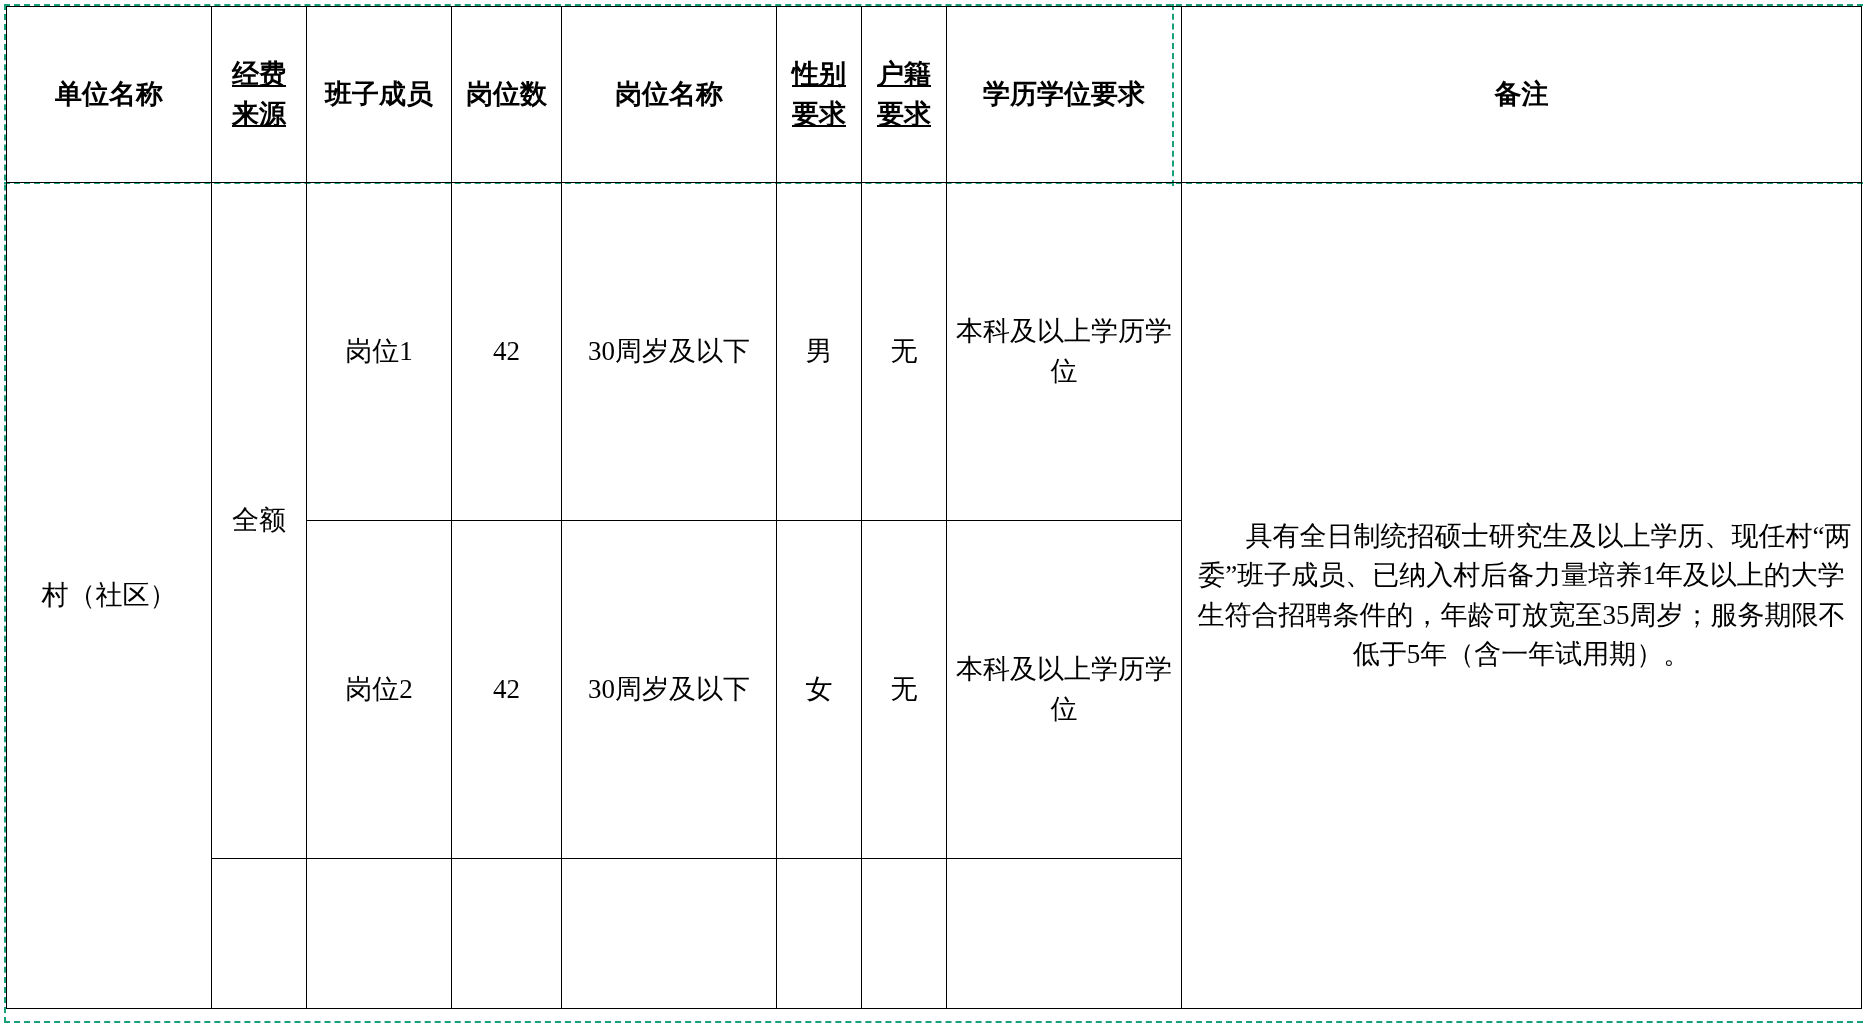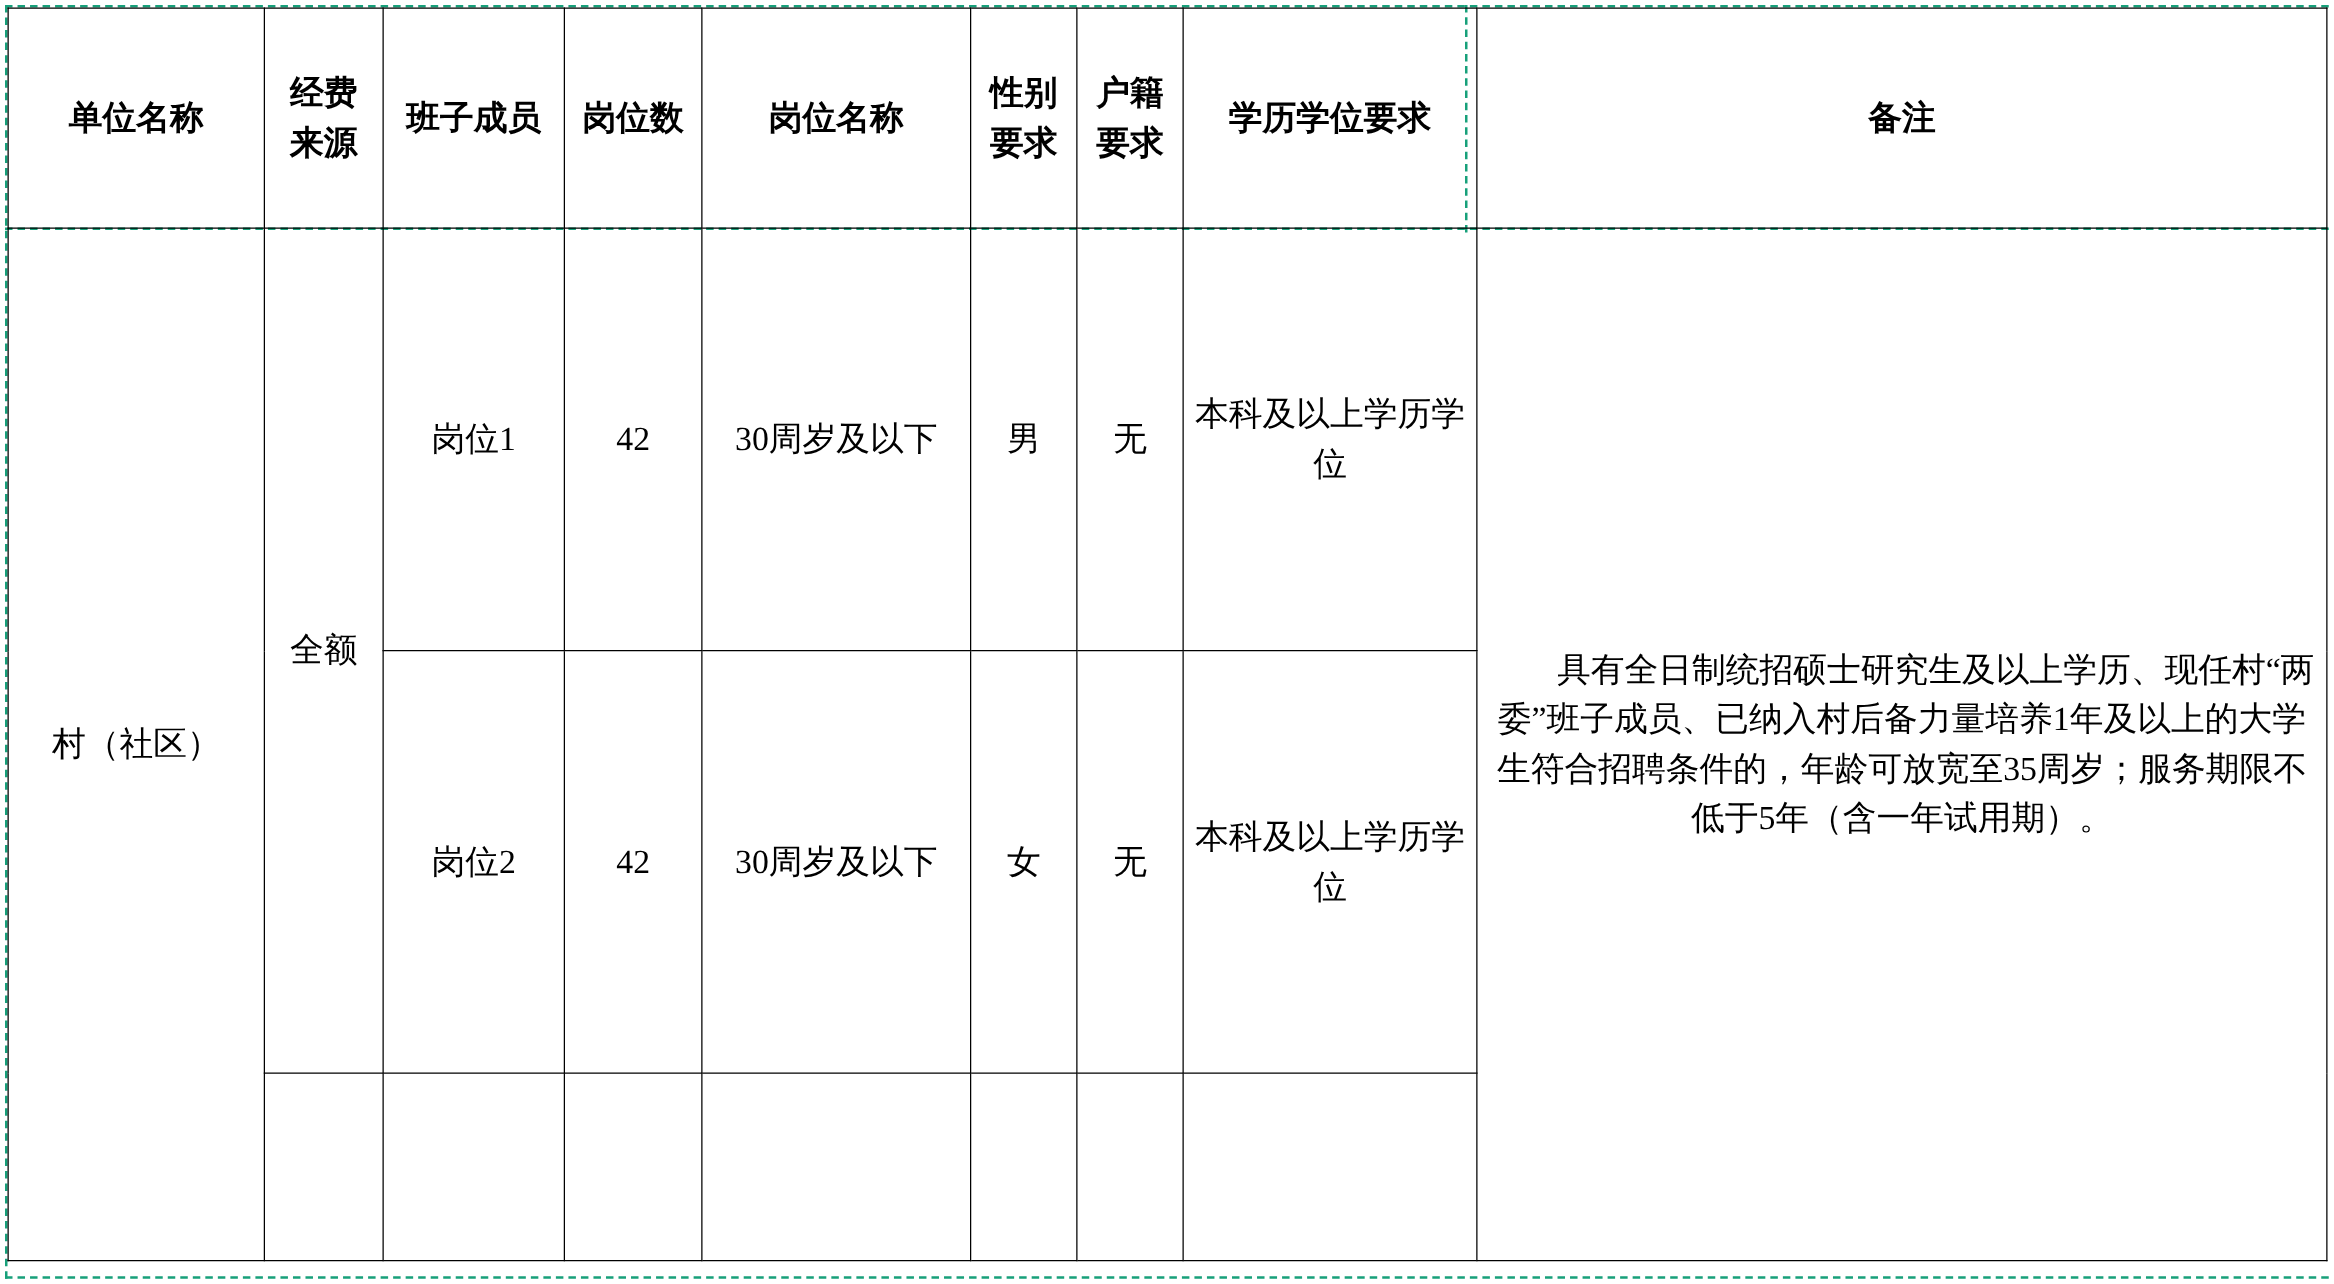--- a/index.html
+++ b/index.html
@@ -79,20 +79,21 @@
     border-left: 2px dashed #17a07a;
   }
   .hdr {
     height: 176px;
     font-weight: bold;
     font-size: 29px;
   }
   .hdr .two-line {
     display: inline-block;
     line-height: 1.25;
+    text-decoration: underline;
   }
   .cell-unit {
     font-size: 32px;
   }
   .cell-fund {
     font-size: 32px;
   }
   .remark {
     text-align: left;
     font-size: 31px;

